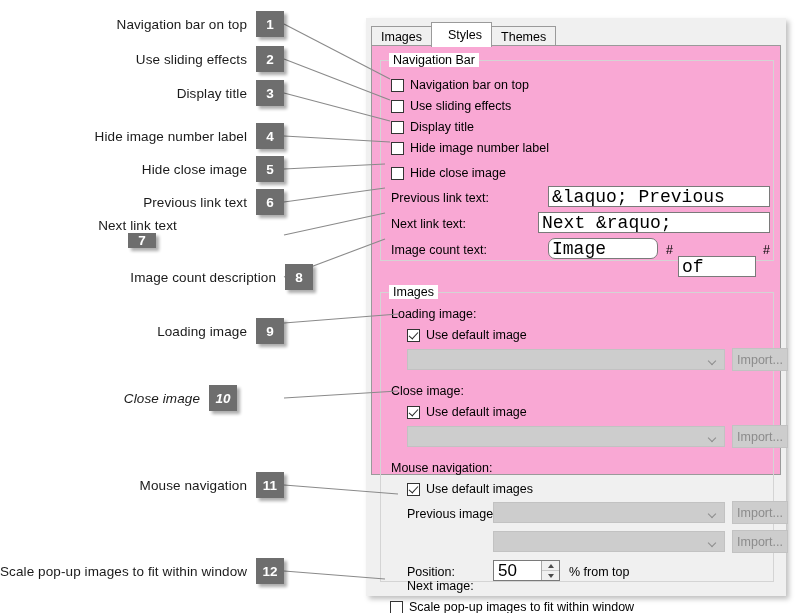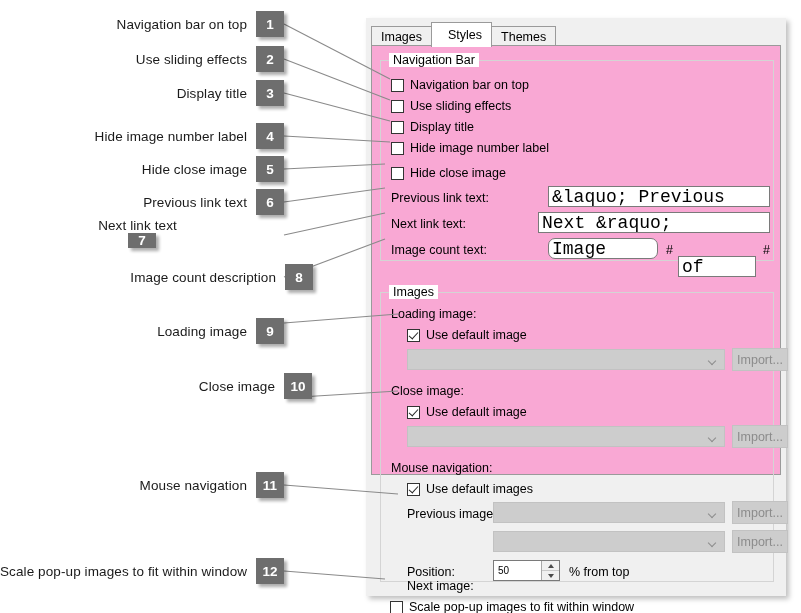--- a/index.html
+++ b/index.html
@@ -245,21 +245,21 @@
     height: 21px;
     border: 1px solid #7a7a7a;
     background: #ffffff;
     box-sizing: border-box;
     display: flex;
     align-items: stretch;
   }
   .spin-val {
     flex: 1 1 auto;
     font-family: "Liberation Sans", sans-serif;
-    font-size: 10px;
+    font-size: 17px;
     color: #000000;
     padding-left: 4px;
     line-height: 19px;
   }
   .spin-btns {
     width: 17px;
     border-left: 1px solid #a8a8a8;
     background: #f0f0f0;
     display: flex;
     flex-direction: column;
@@ -446,21 +446,21 @@
     <span class="anno-badge">7</span>
   </div>
   <div class="anno" style="left:0px; top:264px; width:284px;margin-left:29px;">
     <span class="anno-label">Image count description</span>
     <span class="anno-badge">8</span>
   </div>
   <div class="anno" style="left:0px; top:318px; width:284px;">
     <span class="anno-label">Loading image</span>
     <span class="anno-badge">9</span>
   </div>
-  <div class="anno" style="left:0px; top:373px; width:312px;">
+  <div class="anno" style="left:0px; top:385px; width:237px;font-style:italic;">
     <span class="anno-label">Close image</span>
     <span class="anno-badge">10</span>
   </div>
   <div class="anno" style="left:0px; top:472px; width:284px;">
     <span class="anno-label">Mouse navigation</span>
     <span class="anno-badge">11</span>
   </div>
   <div class="anno" style="left:0px; top:558px; width:284px;">
     <span class="anno-label">Scale pop-up images to fit within window</span>
     <span class="anno-badge">12</span>

